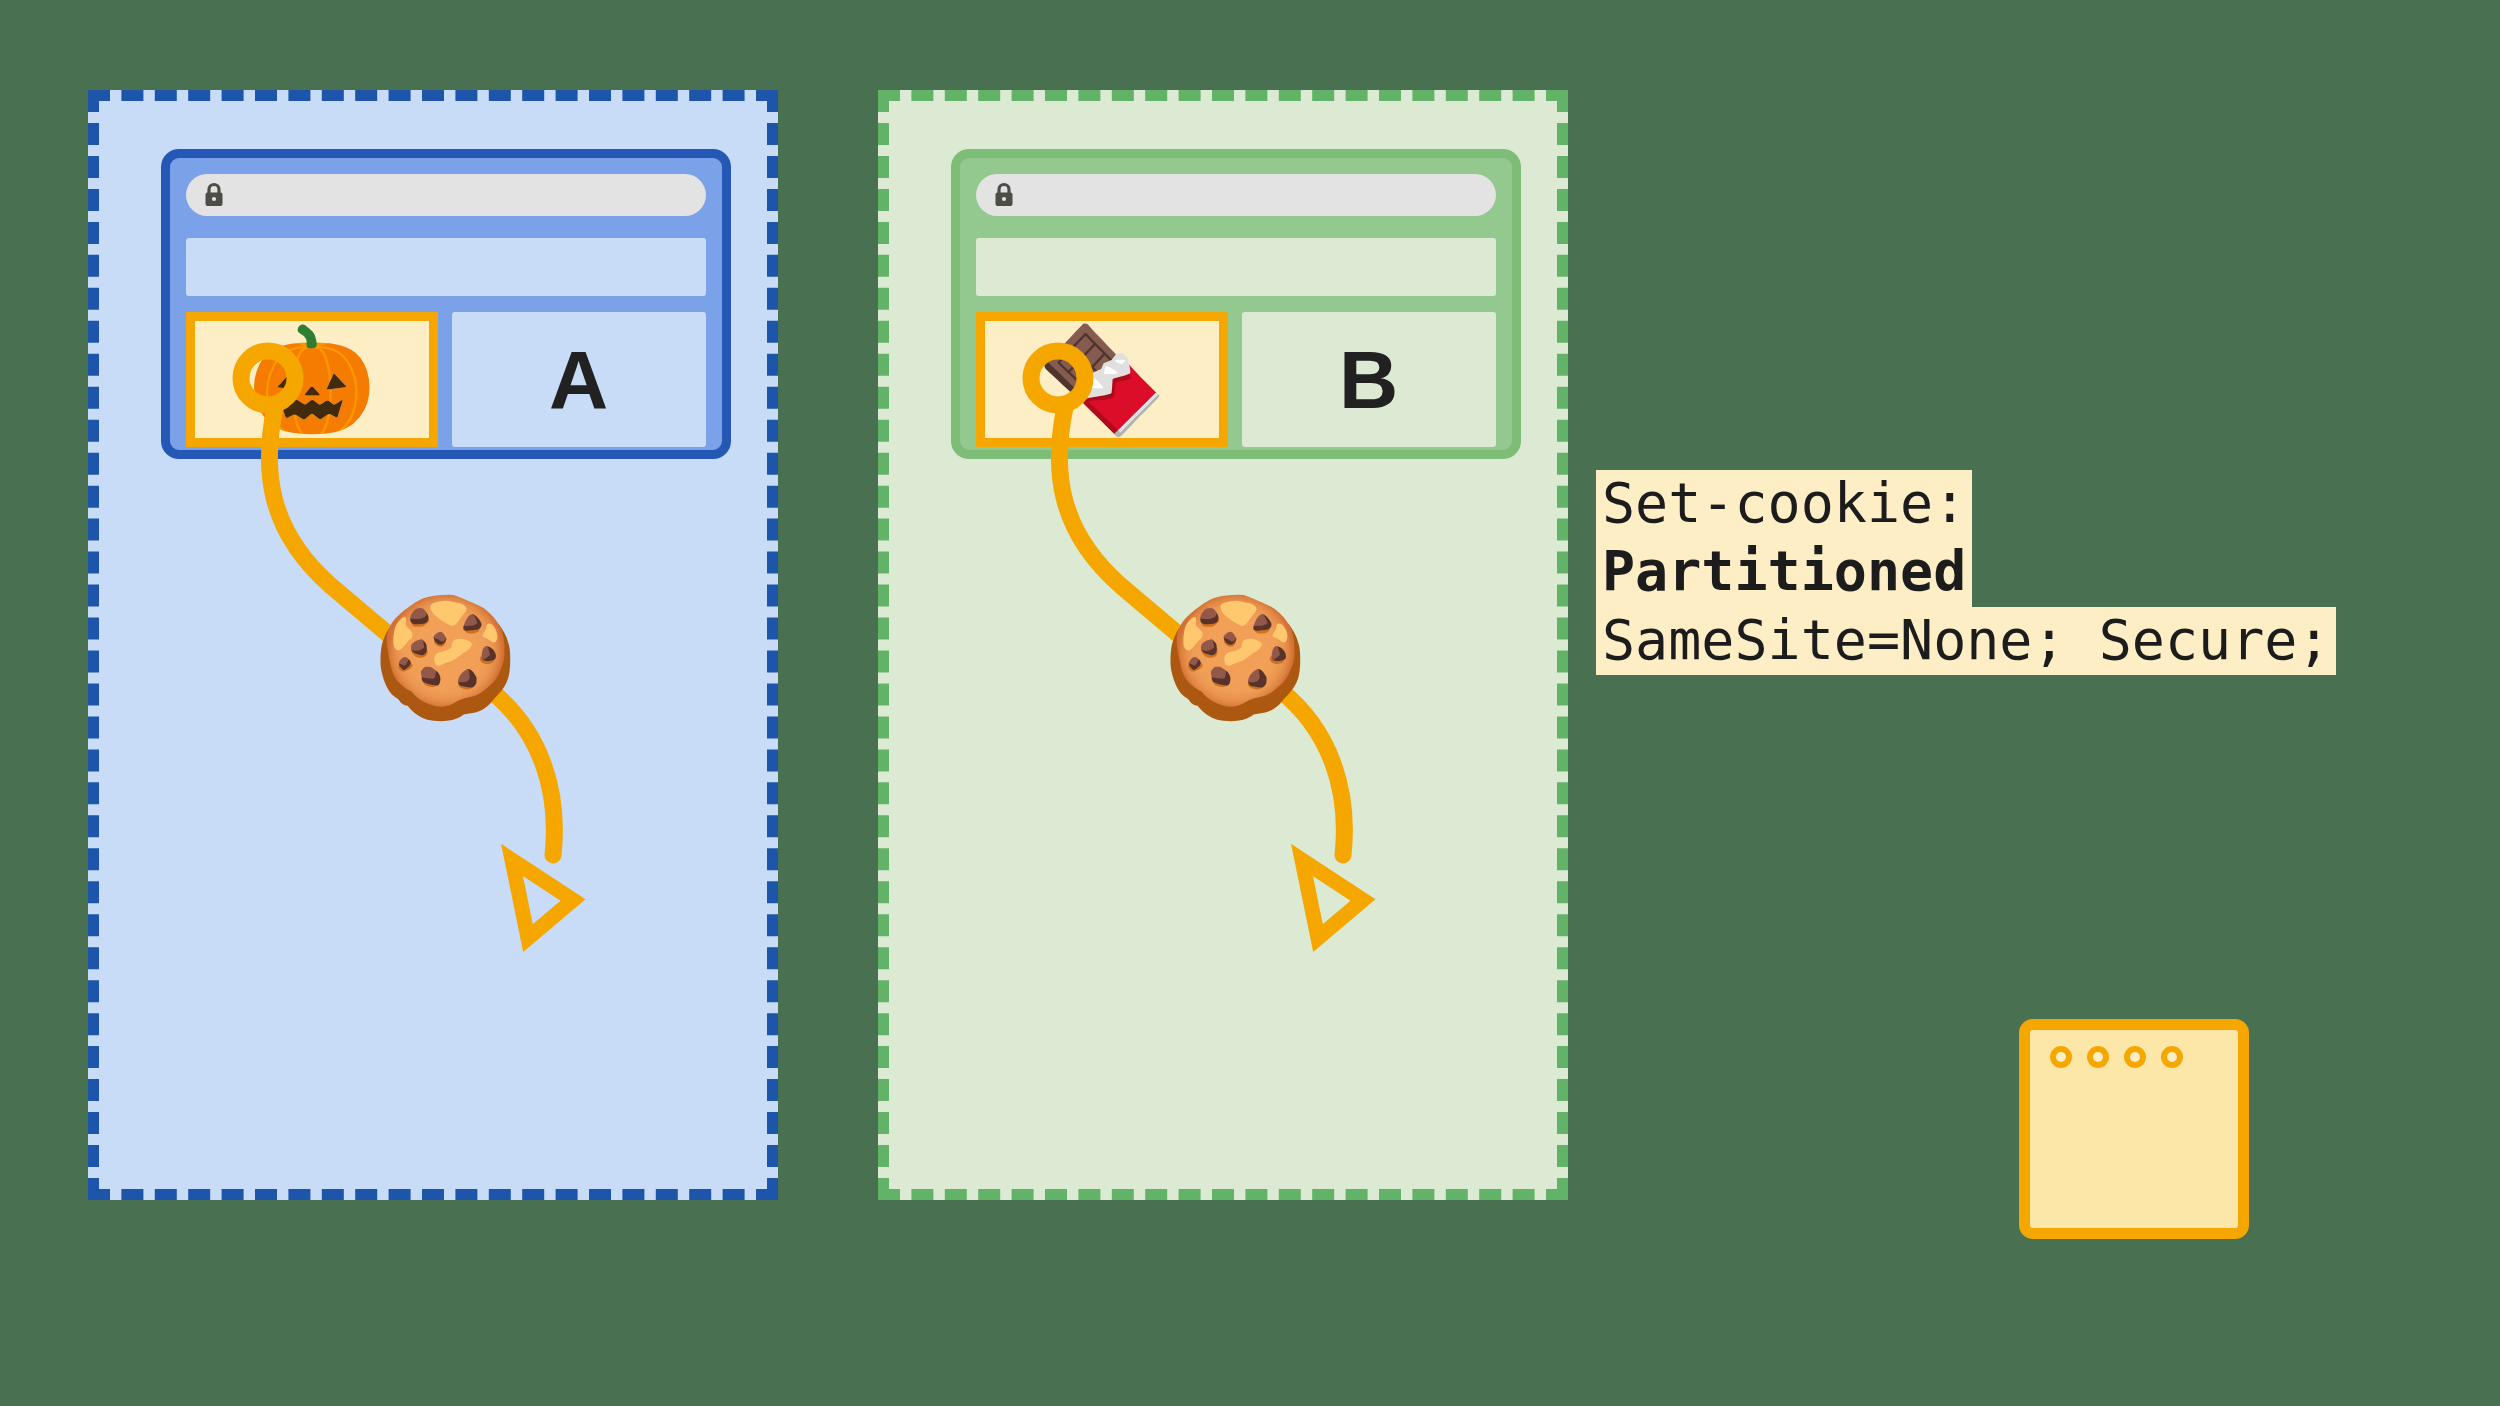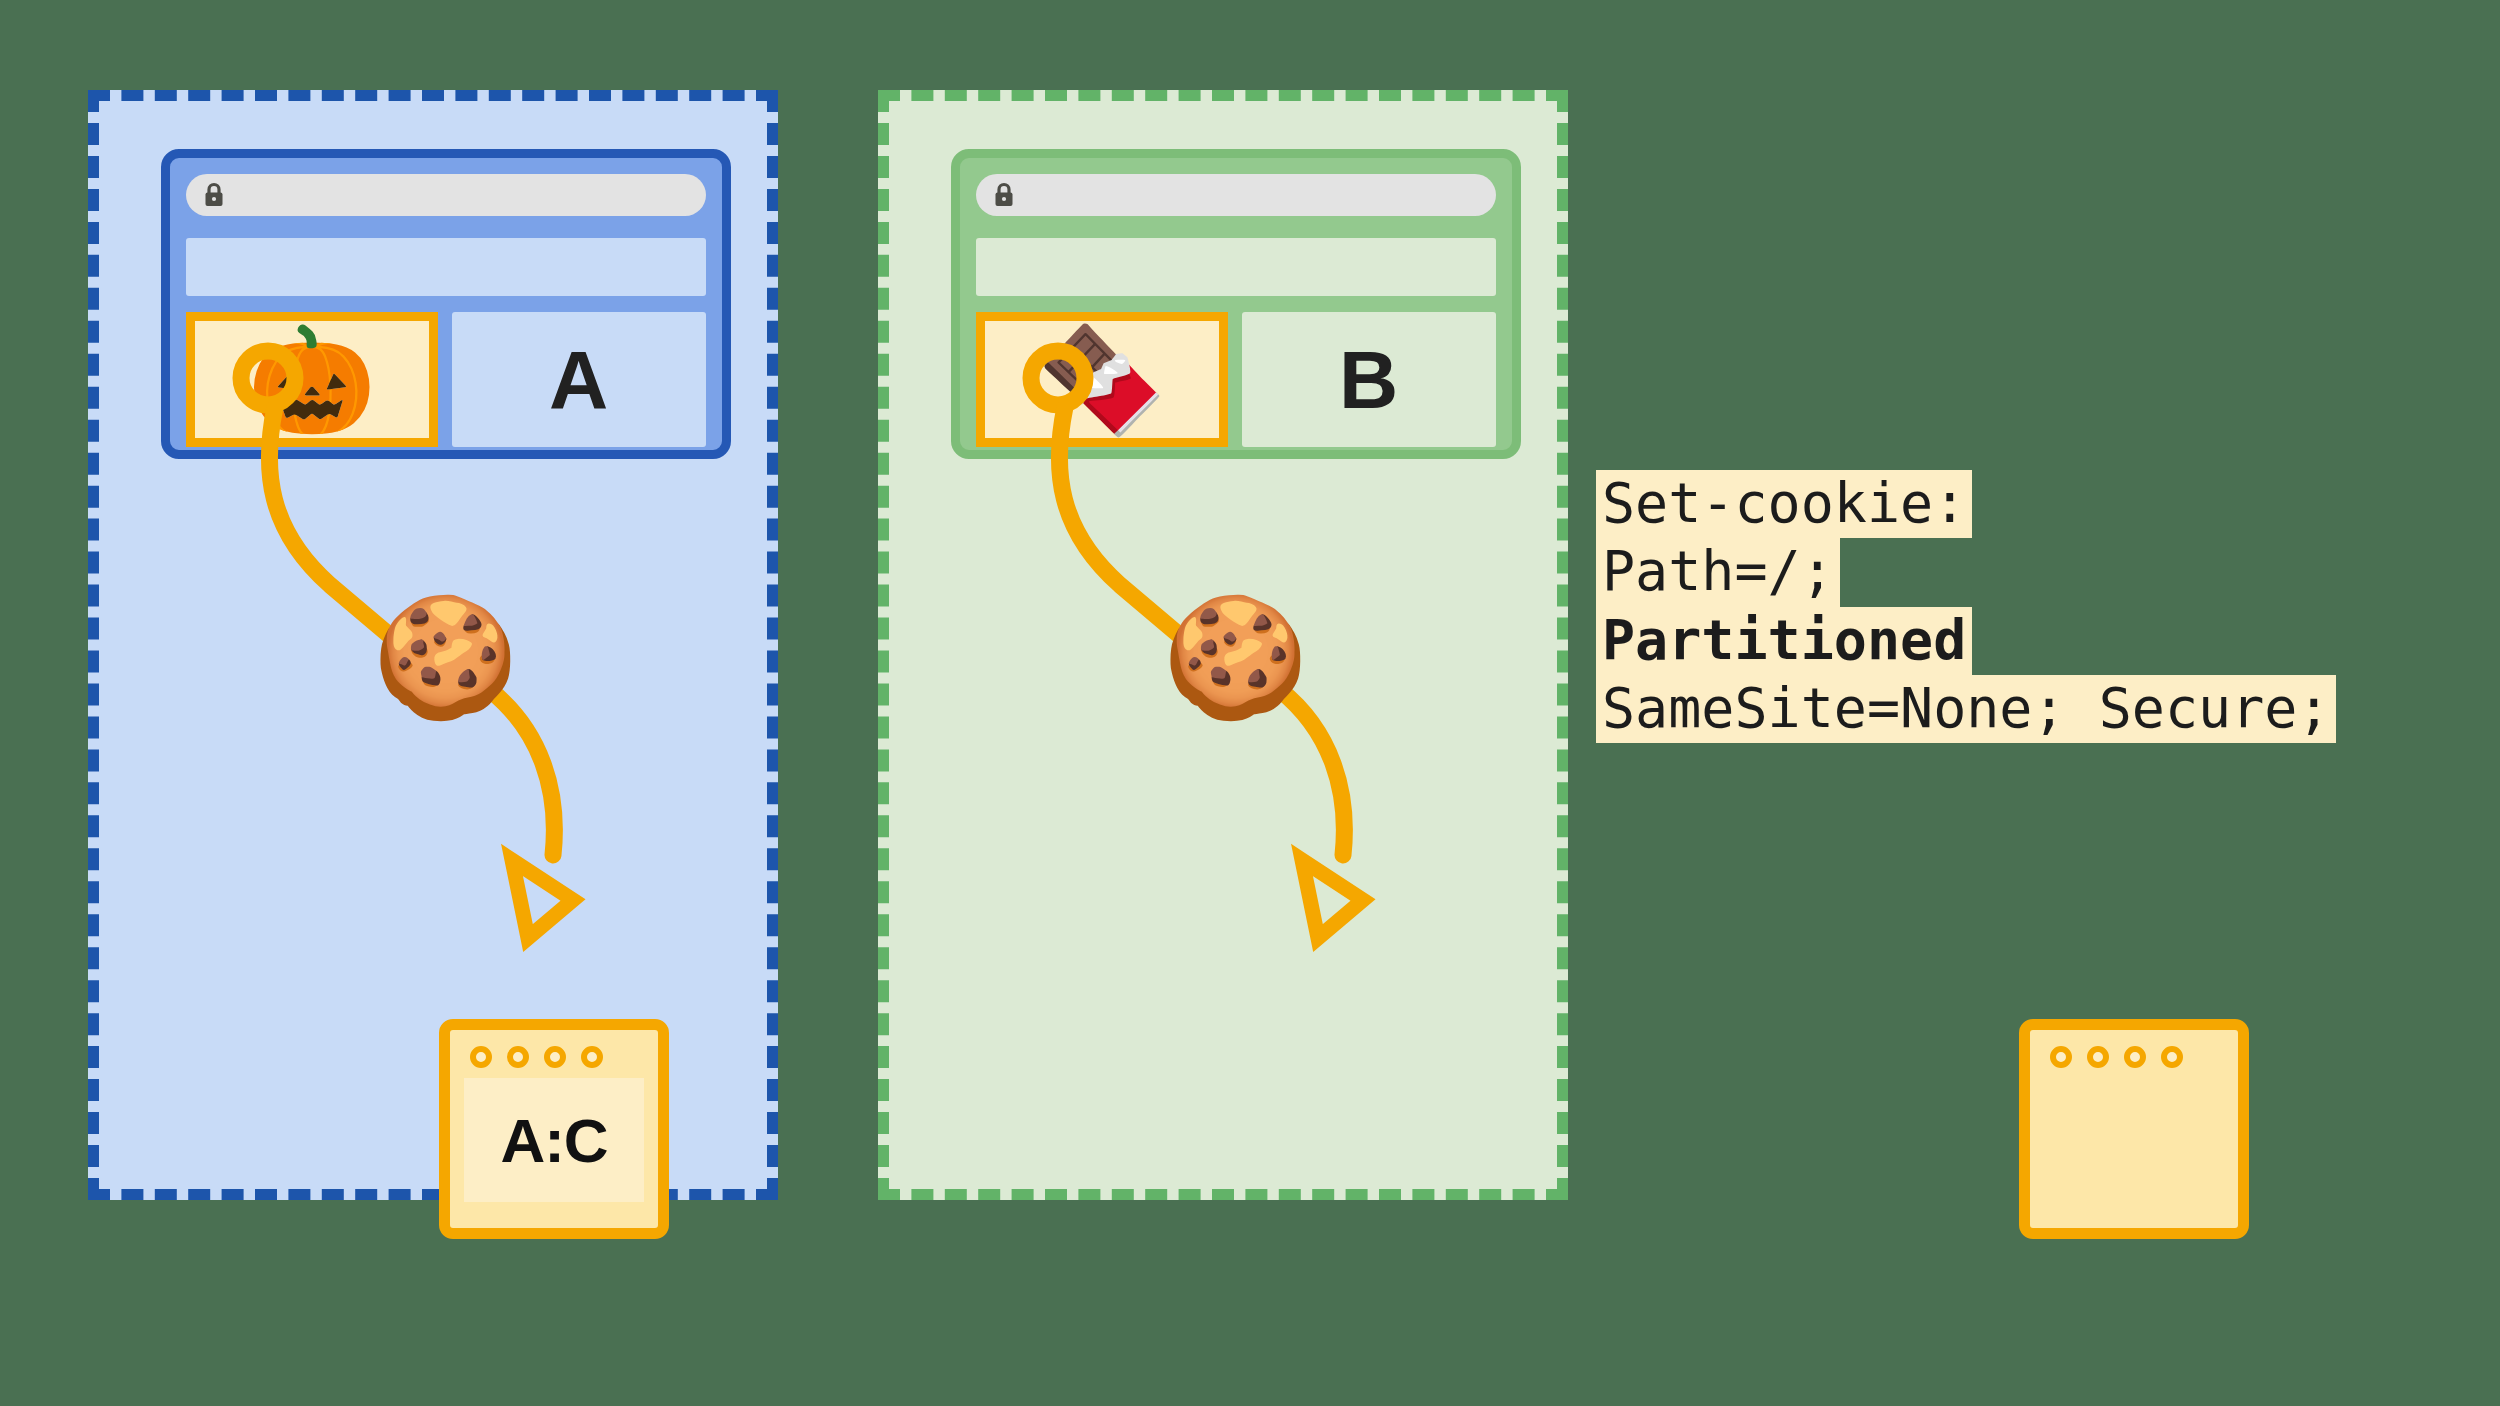--- a/index.html
+++ b/index.html
@@ -208,29 +208,20 @@
     <div class="content-strip blue"></div>
 
     <div class="content-row">
       <div class="iframe-box">
         <span class="iframe-emoji">🎃</span>
       </div>
       <div class="main-box blue">A</div>
     </div>
   </div>
 
-  <div class="jar blue">
-    <div class="jar-dots">
-      <span class="jar-dot"></span>
-      <span class="jar-dot"></span>
-      <span class="jar-dot"></span>
-      <span class="jar-dot"></span>
-    </div>
-    <div class="jar-screen">A:C</div>
-  </div>
 </div>
 
 <div class="site-panel green">
 
   <div class="browser green">
 
     <div class="urlbar">
       <svg class="lock-icon" width="24" height="26" viewBox="0 0 24 26">
         <path d="M7 11 V7.5 a5 5 0 0 1 10 0 V11" fill="none" stroke="#4d4d47" stroke-width="3.2"></path>
         <rect x="3.5" y="10.5" width="17" height="13.5" rx="2" fill="#4d4d47"></rect>
@@ -273,16 +264,15 @@
     <path d="M 1280 690 C 1330 730 1350 790 1343 855" fill="none" stroke="#f5a700" stroke-width="17" stroke-linecap="round"></path>
     <path d="M 1302 860 L 1363 900 L 1318 938 Z" fill="none" stroke="#f5a700" stroke-width="15" stroke-linejoin="miter"></path>
   </g>
 </svg>
 
 <span class="cookie-emoji blue">🍪</span>
 <span class="cookie-emoji green">🍪</span>
 
 <div class="code-block">
   <div class="code-line">Set-cookie:</div>
-  <div class="code-line">Path=/;</div>
   <div class="code-line bold">Partitioned</div>
   <div class="code-line">SameSite=None; Secure;</div>
 </div>
 
 </body></html>

